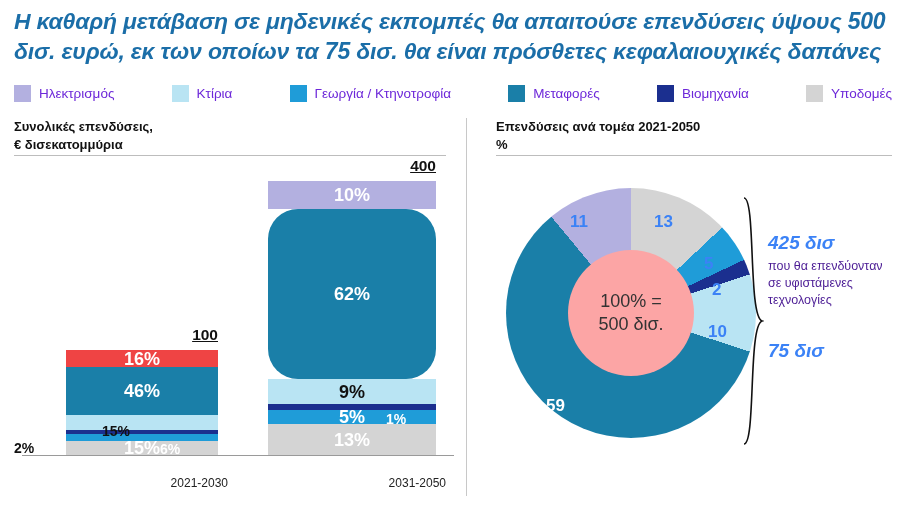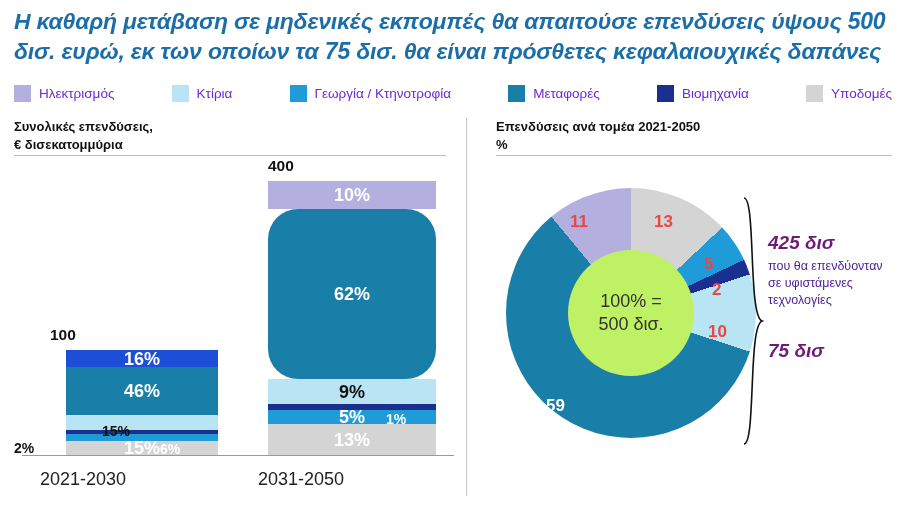--- a/index.html
+++ b/index.html
@@ -98,30 +98,31 @@
     justify-content: center;
     color: #ffffff;
     font-size: 18px;
     font-weight: bold;
     overflow: hidden;
     line-height: 1;
   }
   .bar-total {
     position: absolute;
     left: 0; width: 100%;
-    text-align: left;
+    text-align: right;
     font-size: 15.5px;
     font-weight: bold;
     color: #111;
+    text-decoration: underline;
   }
   .cat-label {
     position: absolute;
     bottom: 6px;
-    text-align: left;
-    font-size: 18px;
+    text-align: right;
+    font-size: 12px;
     color: #222;
   }
   .outside-lab {
     position: absolute;
     font-size: 14px;
     font-weight: bold;
     color: #111;
   }
 
   
@@ -133,54 +134,54 @@
   #donut {
     position: absolute;
     left: 10px; top: 18px;
     width: 250px; height: 250px;
     border-radius: 50%;
   }
   #donut-hole {
     position: absolute;
     left: 72px; top: 80px;
     width: 126px; height: 126px;
-    background: #bef264;
+    background: #fca5a5;
     border-radius: 50%;
     display: flex;
     flex-direction: column;
     align-items: center;
     justify-content: center;
     font-size: 18px;
     color: #333;
     line-height: 1.3;
     text-align: center;
   }
   .donut-lab {
     position: absolute;
     font-size: 17px;
     font-weight: bold;
-    color: #ef4444;
+    color: #3b82f6;
   }
   .donut-lab.w { color: #ffffff; }
 
   
   #brace {
     position: absolute;
     left: 742px; top: 196px;
     width: 22px; height: 250px;
   }
   .ann {
     position: absolute;
     width: 130px;
   }
   .ann .big {
     font-size: 19px;
     font-weight: bold;
     font-style: italic;
-    color: #701a75;
+    color: #3b82f6;
     line-height: 1.2;
   }
   .ann .small {
     font-size: 12.5px;
     color: #4c1d95;
     line-height: 1.35;
     margin-top: 3px;
   }
   #ann1 { left: 768px; top: 232px; }
   #ann2 { left: 768px; top: 340px; }
@@ -233,21 +234,21 @@
 <div class="hrule" id="rule-left"></div>
 <div class="hrule" id="rule-right"></div>
 <div class="vdiv"></div>
 
 <div id="barchart">
   <div class="axis-line"></div>
 
   <div class="bar-group" style="left:36px; width:168px; height:105px;padding-left:16px;">
     <div class="bar-total" style="top:-24px;">100</div>
     <div class="bar-col">
-      <div class="seg" style="background:#1d4ed8; height:17px;">16%</div>
+      <div class="seg" style="background:#ef4444; height:17px;">16%</div>
       <div class="seg" style="background:#1a7fa8; height:48px;">46%</div>
       <div class="seg" style="background:#b9e4f3; height:15px;"></div>
       <div class="seg" style="background:#1b2f8f; height:4px;"></div>
       <div class="seg" style="background:#1f9cd8; height:7px;"></div>
       <div class="seg" style="background:#d4d4d4; height:14px;">15%</div>
     </div>
   </div>
 
   <div class="outside-lab" style="left:88px; top:263px; color:#111;">15%</div>
   <div class="outside-lab" style="left:0px; top:280px;">2%</div>

